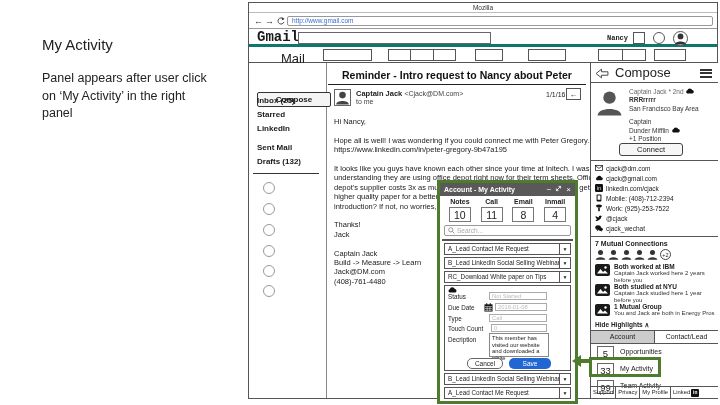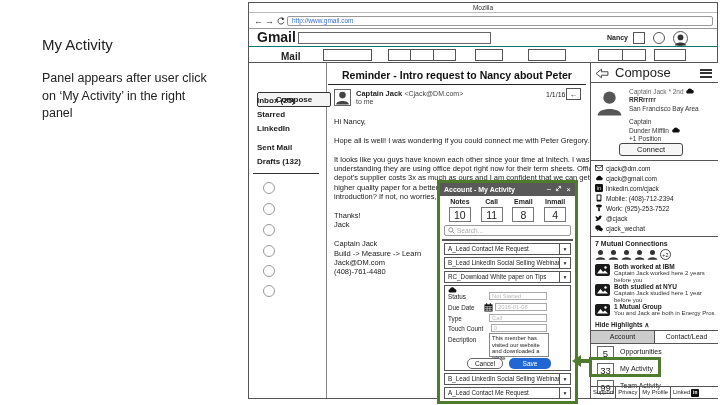--- a/index.html
+++ b/index.html
@@ -10,28 +10,28 @@
   
   .note-title { font-size:15px; color:#222; }
   .note-body { font-size:12.5px; line-height:1.4; color:#222; }
 
   
   .window { border:1px solid #555; background:#fff; }
   .titlebar { height:10px; border-bottom:1px solid #bbb; text-align:center; font-size:6.5px; line-height:10px; color:#333; }
   .navbar { position:relative; height:16px; border-bottom:1px solid #999; }
   .navico { position:absolute; top:2px; font-size:9px; color:#333; line-height:12px; }
   .urlbox { position:absolute; left:38px; right:4px; top:3px; height:10px; border:1px solid #999; border-radius:2px; font-size:6.5px; line-height:8px; color:#3a6fd8; padding-left:4px; overflow:hidden; }
-  .gmailbar { position:relative; height:18px; border-bottom:1px solid #0f766e; }
+  .gmailbar { position:relative; height:18px; border-bottom:3px solid #0f766e;font-family:Liberation Mono, monospace; }
   .gmail-logo { position:absolute; left:8px; top:0px; font-size:14px; font-weight:bold; color:#1a1a1a; }
   .gmail-search { position:absolute; left:49px; top:3px; width:193px; height:12px; border:1px solid #666; background:#fff; }
   .user-name { position:absolute; left:358px; top:5px; font-size:7px; font-weight:bold; }
   .sq { position:absolute; top:3px; width:12px; height:12px; border:1px solid #555; background:#fff; }
   .ci { position:absolute; top:3px; width:12px; height:12px; border:1px solid #555; border-radius:50%; background:#fff; }
   .mailbar { position:relative; height:16px; border-bottom:1px solid #555; }
-  .mail-label { position:absolute; left:8px; top:4px; font-size:10px; font-weight:bold;padding-left:24px; }
+  .mail-label { position:absolute; left:8px; top:4px; font-size:13px; font-weight:normal;padding-left:24px; }
   .tb-box { position:absolute; top:2px; height:12px; border:1px solid #555; background:#fff; }
   .tb-cell { border-right:1px solid #555; height:100%; flex:1; }
   .tb-group { display:flex; }
 
   .content { position:absolute; left:0; right:0; top:60px; bottom:0; }
   
   .sidebar { position:absolute; left:0; top:0; bottom:0; width:78px; border-right:1px solid #888; }
   .compose { position:absolute; left:8px; top:8px; width:74px; height:15px; border:1.5px solid #333; border-radius:2px; font-size:8px; font-weight:bold; text-align:center; line-height:13px; background:#f4f4f4;margin-top:21px; }
   .side-item { position:absolute; left:8px; font-size:8px; font-weight:bold; color:#1a1a1a; }
   .side-div { position:absolute; left:4px; top:110px; width:66px; border-top:1.5px solid #333; }
@@ -200,20 +200,21 @@
           <b>Captain Jack</b>
           <span>&lt;Cjack@DM.com&gt;</span>
         </div>
         <div class="to-line">to me</div>
         <div class="mail-date">1/1/16</div>
         <div class="reply-btn">←</div>
         <div class="body">
           <div class="bline">Hi Nancy,</div>
           <div class="bline"></div>
           <div class="bline">Hope all is well! I was wondering if you could connect me with Peter Gregory.</div>
+          <div class="bline">https://www.linkedin.com/in/peter-gregory-9b47a195</div>
           <div class="bline"></div>
           <div class="bline">It looks like you guys have known each other since your time at Initech. I was</div>
           <div class="bline">understanding they are using office depot right now for their term sheets. Office</div>
           <div class="bline">depot's supplier costs 3x as much as ours and I am confident that we can get him</div>
           <div class="bline">higher quality paper for a better price</div>
           <div class="bline">introduction? If not, no worries, happy</div>
           <div class="bline"></div>
           <div class="bline">Thanks!</div>
           <div class="bline">Jack</div>
           <div class="bline"></div>

